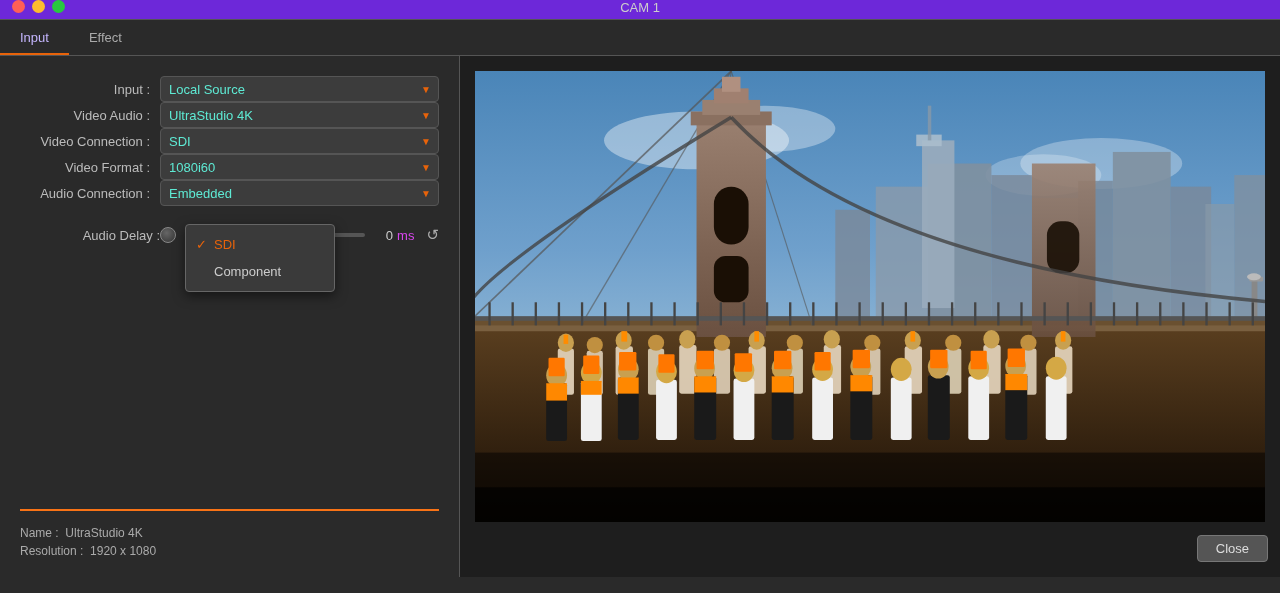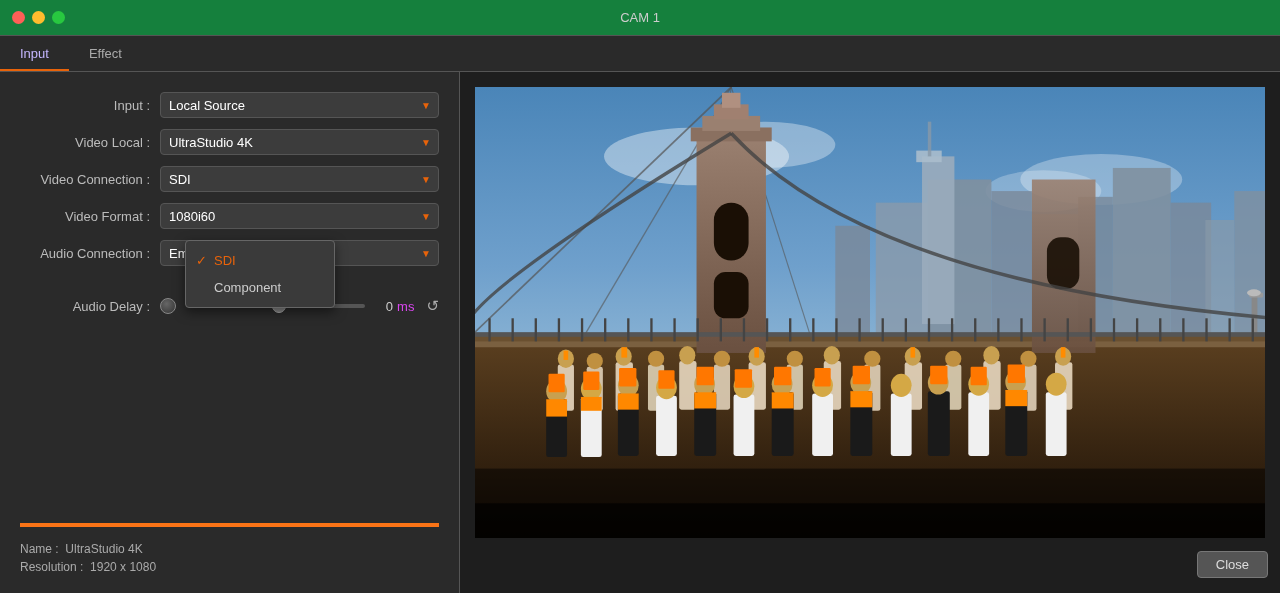--- a/index.html
+++ b/index.html
@@ -9,24 +9,24 @@
       height: 593px;
       background: #2a2a2a;
       font-family: -apple-system, BlinkMacSystemFont, "Helvetica Neue", Arial, sans-serif;
       font-size: 13px;
       color: #ccc;
       overflow: hidden;
     }
 
     
     .title-bar {
-      background: #15803d;
-      height: 36px;
-      display: flex;
-      align-items: center;
+      background: #6d28d9;
+      height: 20px;
+      display: flex;
+      align-items: flex-start;
       justify-content: center;
       position: relative;
       border-bottom: 1px solid #555;
     }
     .title-bar-title {
       color: #ccc;
       font-size: 13px;
     }
     .window-controls {
       position: absolute;
@@ -78,39 +78,39 @@
       padding: 20px 20px 15px 20px;
       display: flex;
       flex-direction: column;
       border-right: 1px solid #555;
       position: relative;
     }
 
     .form-row {
       display: flex;
       align-items: center;
-      margin-bottom: 11px;
+      margin-bottom: 0;
     }
     .form-label {
       text-align: right;
       color: #bbb;
       flex: 0 0 140px;
       padding-right: 10px;
       font-size: 13px;
     }
     .select-wrapper {
       flex: 1;
       position: relative;
     }
     .select-wrapper select {
       width: 100%;
       background: #3c3c3c;
       border: 1px solid #555;
       border-radius: 4px;
-      color: #ffffff;
+      color: #5eead4;
       font-size: 13px;
       height: 26px;
       padding: 0 24px 0 8px;
       appearance: none;
       -webkit-appearance: none;
       cursor: pointer;
     }
     .select-arrow {
       position: absolute;
       right: 8px;
@@ -125,21 +125,20 @@
     .audio-delay-row {
       display: flex;
       align-items: center;
       margin-top: 20px;
       margin-bottom: 20px;
     }
     .audio-delay-label {
       text-align: right;
       color: #bbb;
       flex: 0 0 140px;
-      padding-right: 10px;
       font-size: 13px;
     }
     .delay-knob {
       width: 16px;
       height: 16px;
       background: radial-gradient(circle at 40% 35%, #666, #333);
       border-radius: 50%;
       border: 1px solid #888;
       margin-right: 8px;
     }
@@ -158,21 +157,21 @@
     .delay-reset {
       color: #aaa;
       font-size: 14px;
       cursor: pointer;
     }
 
     
     .info-section {
       margin-top: auto;
       padding-top: 15px;
-      border-top: 4px solid #f97316;
+      border-top: 2px solid #f97316;
     }
     .info-row {
       color: #aaa;
       font-size: 12px;
       margin-bottom: 4px;
     }
 
     
     .right-panel {
       flex: 1;
@@ -290,21 +289,21 @@
         <select>
           <option>Local Source</option>
           <option>Network Source</option>
           <option>File</option>
         </select>
         <span class="select-arrow">▼</span>
       </div>
     </div>
 
     <div class="form-row">
-      <span class="form-label">Video Local :</span>
+      <span class="form-label">Video Audio :</span>
       <div class="select-wrapper">
         <select>
           <option>UltraStudio 4K</option>
           <option>Blackmagic Design</option>
         </select>
         <span class="select-arrow">▼</span>
       </div>
     </div>
 
     <div class="form-row">

